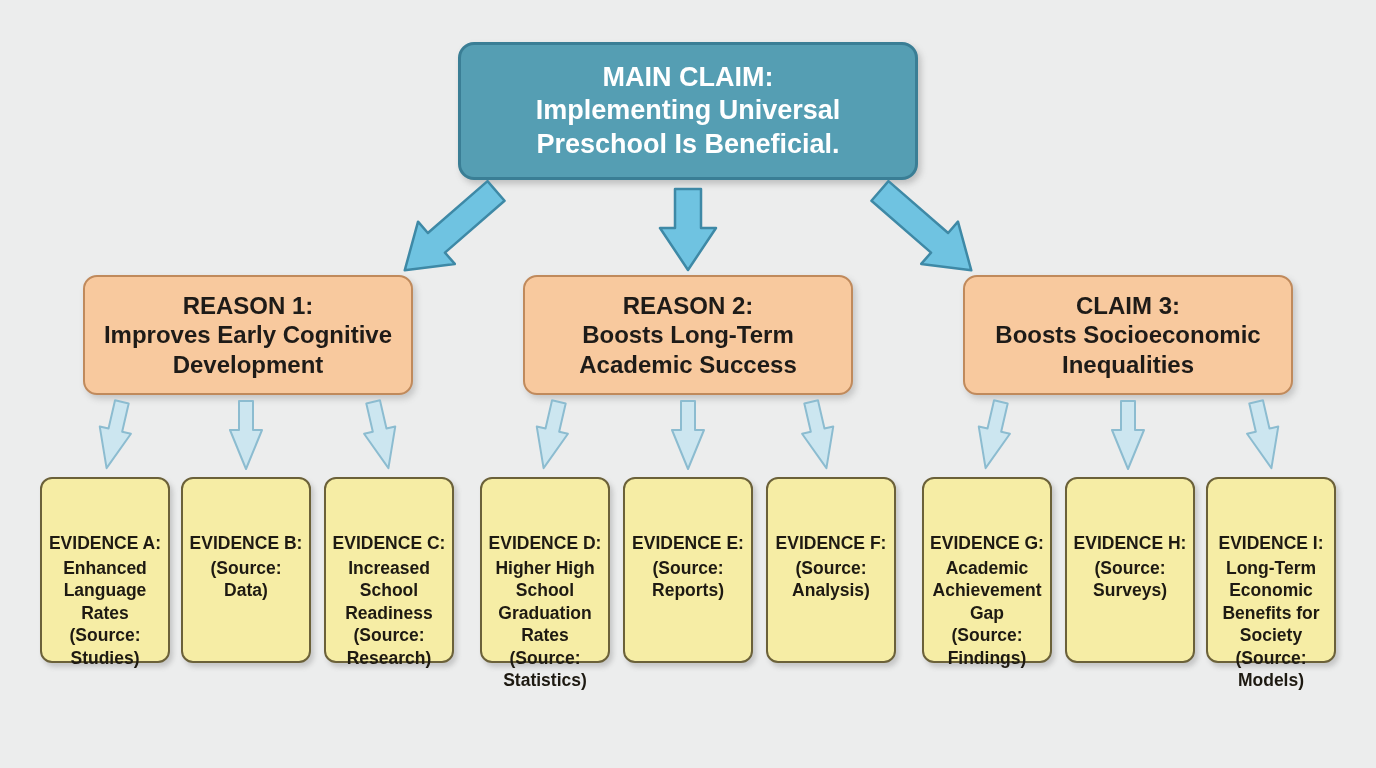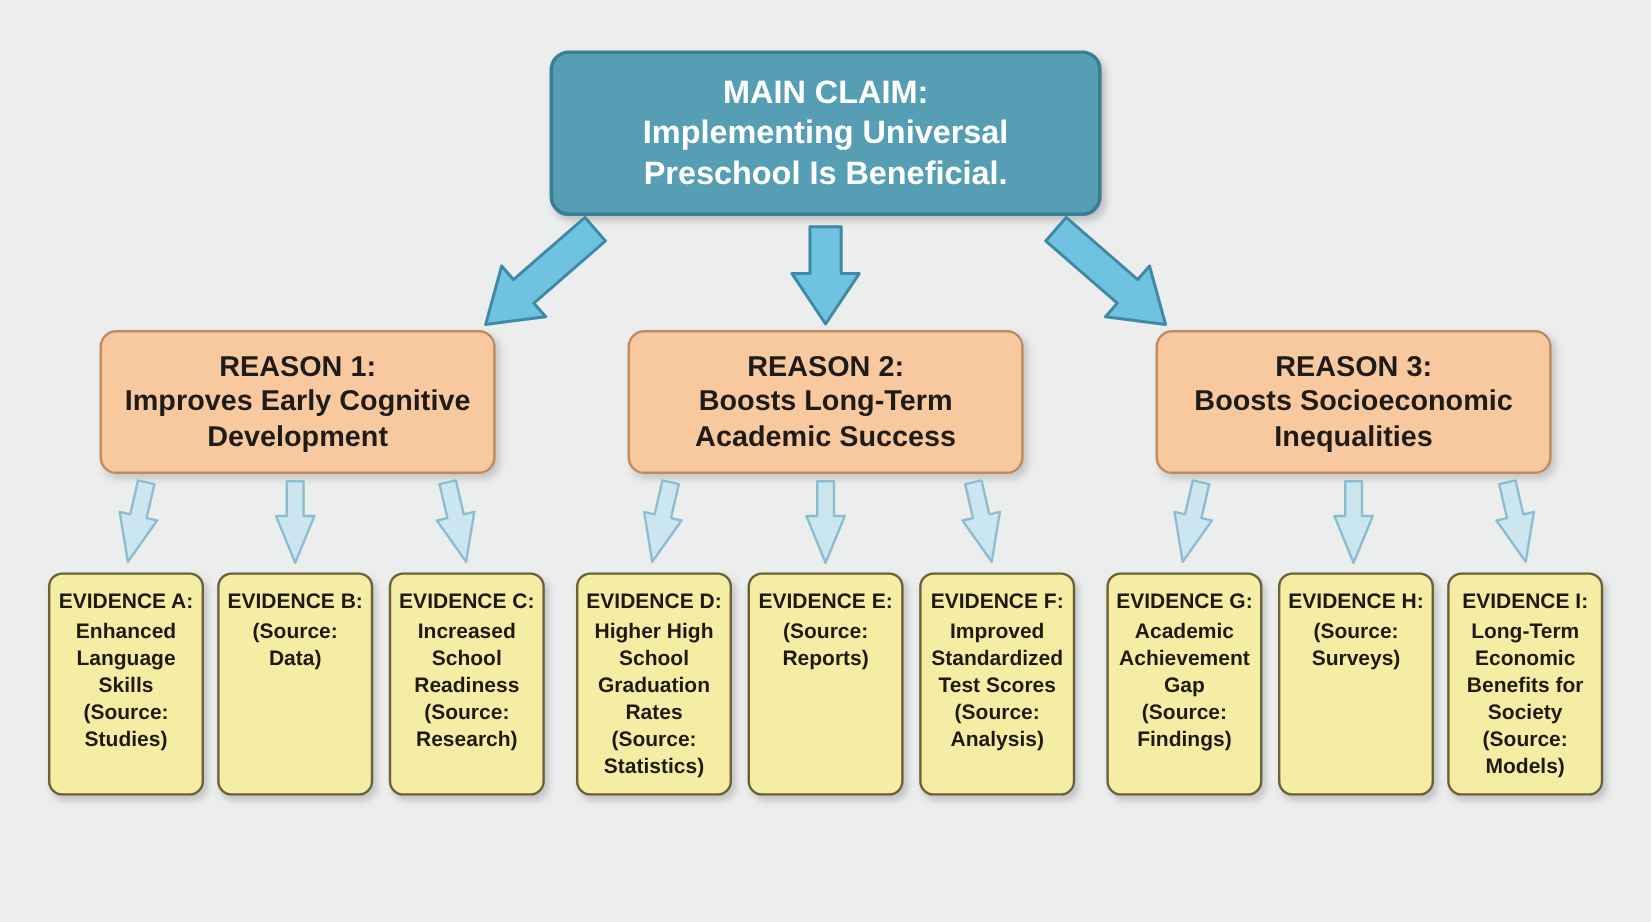--- a/index.html
+++ b/index.html
@@ -36,21 +36,21 @@
   .evidence {
     top:477px; width:130px; height:186px;
     background:#F6EDA5; border:2px solid #6B6139; border-radius:12px;
     color:#1E1A12; font-size:17.5px; font-weight:bold; line-height:1.29;
     padding:11px 4px 0 4px;
     box-shadow:3px 4px 5px rgba(110,110,110,.3);
   }
   .e1{left:40px} .e2{left:181px} .e3{left:324px}
   .e4{left:480px} .e5{left:623px} .e6{left:766px}
   .e7{left:922px} .e8{left:1065px} .e9{left:1206px}
-  .ev-title { margin-bottom:2px; }
+  .ev-title { margin-bottom:2px;margin-top:42px; }
 
   .arrow { position:absolute; }
   .arrow svg { display:block; overflow:visible; }
   .big-arrow polygon { fill:#6FC3E1; stroke:#3E89A6; stroke-width:2.5; stroke-linejoin:round; }
   .small-arrow polygon { fill:#CCE6F0; stroke:#8CBCD0; stroke-width:2; stroke-linejoin:round; }
 
   .ba-left  { left:420px; top:169px; transform:rotate(49deg); }
   .ba-mid   { left:658px; top:188px; }
   .ba-right { left:896px; top:169px; transform:rotate(-49deg); }
 
@@ -90,21 +90,21 @@
   <div>REASON 1:</div>
   <div class="pre">Improves Early Cognitive
 Development</div>
 </div>
 <div class="box reason r2">
   <div>REASON 2:</div>
   <div class="pre">Boosts Long-Term
 Academic Success</div>
 </div>
 <div class="box reason r3">
-  <div>REASON 3:</div>
+  <div>CLAIM 3:</div>
   <div class="pre">Boosts Socioeconomic
 Inequalities</div>
 </div>
 
 <div class="arrow small-arrow sa sa1 sa-tl">
   <svg width="36" height="72" viewBox="0 0 36 72">
       <polygon points="11,1 25,1 25,30 34,30 18,69 2,30 11,30"></polygon>
     </svg>
 </div>
 <div class="arrow small-arrow sa sa2">
@@ -145,21 +145,21 @@
 <div class="arrow small-arrow sa sa9 sa-tr">
   <svg width="36" height="72" viewBox="0 0 36 72">
       <polygon points="11,1 25,1 25,30 34,30 18,69 2,30 11,30"></polygon>
     </svg>
 </div>
 
 <div class="box evidence e1">
   <div class="ev-title">EVIDENCE A:</div>
   <div class="pre">Enhanced
 Language
-Skills</div>
+Rates</div>
   <div class="pre">(Source:
 Studies)</div>
 </div>
 <div class="box evidence e2">
   <div class="ev-title">EVIDENCE B:</div>
   <div class="pre">(Source:
 Data)</div>
 </div>
 <div class="box evidence e3">
   <div class="ev-title">EVIDENCE C:</div>
@@ -178,23 +178,20 @@
   <div class="pre">(Source:
 Statistics)</div>
 </div>
 <div class="box evidence e5">
   <div class="ev-title">EVIDENCE E:</div>
   <div class="pre">(Source:
 Reports)</div>
 </div>
 <div class="box evidence e6">
   <div class="ev-title">EVIDENCE F:</div>
-  <div class="pre">Improved
-Standardized
-Test Scores</div>
   <div class="pre">(Source:
 Analysis)</div>
 </div>
 <div class="box evidence e7">
   <div class="ev-title">EVIDENCE G:</div>
   <div class="pre">Academic
 Achievement
 Gap</div>
   <div class="pre">(Source:
 Findings)</div>

